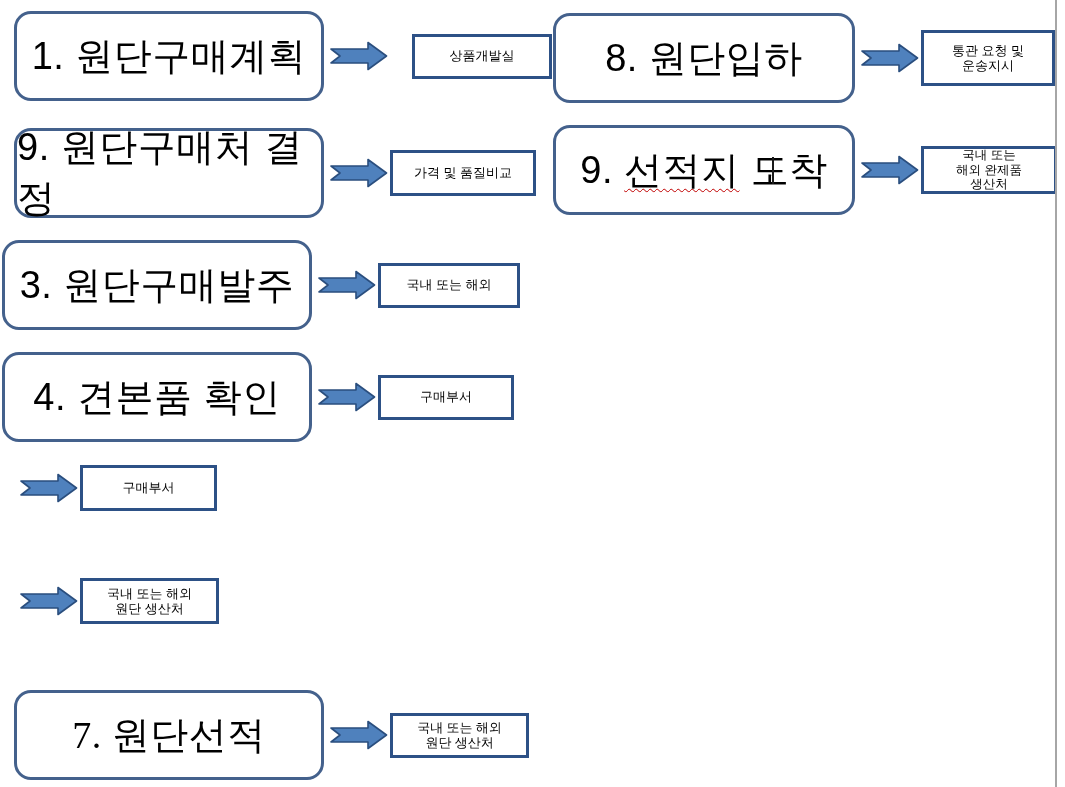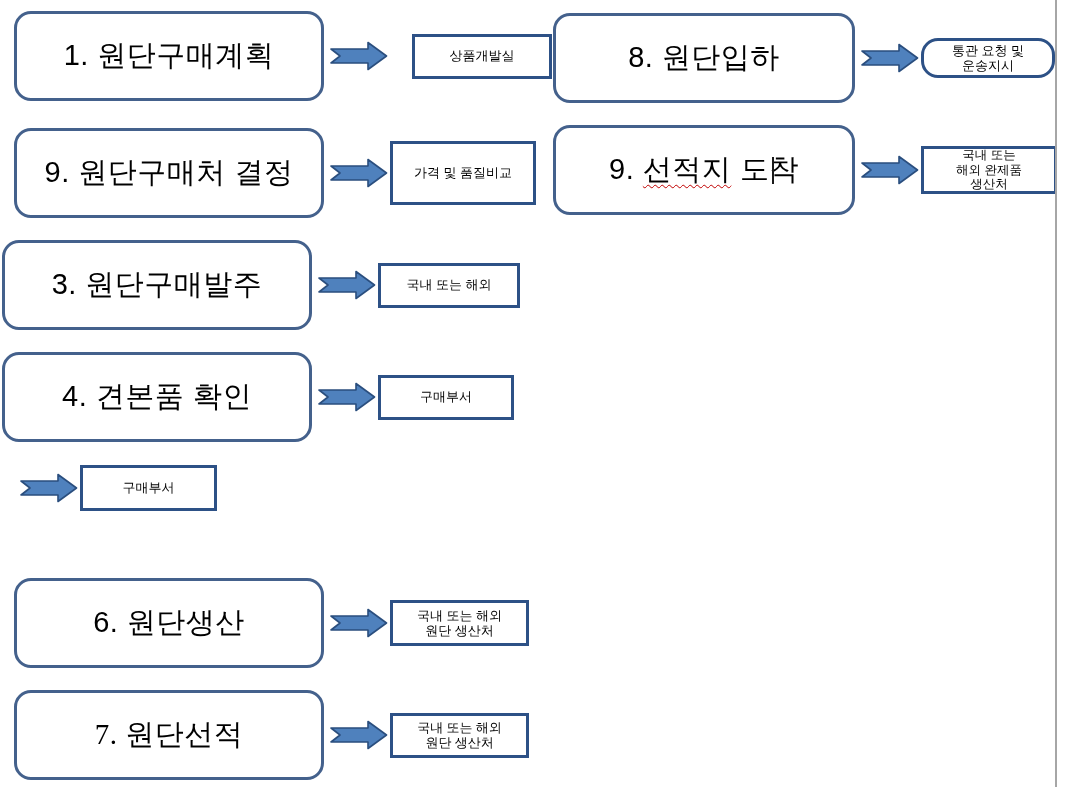--- a/index.html
+++ b/index.html
@@ -18,21 +18,21 @@
   }
   .big-box {
     box-sizing: border-box;
     height: 90px;
     border: 3px solid #44618C;
     border-radius: 17px;
     background: #ffffff;
     display: flex;
     align-items: center;
     justify-content: center;
-    font-size: 29px;
+    font-size: 38px;
     letter-spacing: 0.5px;
     flex: none;
   }
   .left-col .big-box { width: 310px; }
   .right-col .big-box { width: 302px; }
   .arrow-icon { flex: none; margin-left: 6px; display: block; }
   .small-box {
     box-sizing: border-box;
     margin-left: 2px;
     border: 3px solid #2D5186;
@@ -82,21 +82,21 @@
   </div>
 </div>
 
 <div class="flow-row left-col" style="top:128px; left:14px;">
   <div class="big-box">
     <span>9. 원단구매처 결정</span>
   </div>
   <svg class="arrow-icon" width="58" height="30" viewBox="0 0 58 30">
     <polygon points="1,8 38,8 38,1.5 56.5,15 38,28.5 38,22 1,22 10,15" fill="#4F81BD" stroke="#2A4E7E" stroke-width="1.6" stroke-linejoin="round"></polygon>
   </svg>
-  <div class="small-box" style="width:146px; height:64px;">
+  <div class="small-box" style="width:146px; height:46px;">
     <span>가격 및 품질비교</span>
   </div>
 </div>
 
 <div class="flow-row left-col" style="top:240px; left:2px;">
   <div class="big-box">
     <span>3. 원단구매발주</span>
   </div>
   <svg class="arrow-icon" width="58" height="30" viewBox="0 0 58 30">
     <polygon points="1,8 38,8 38,1.5 56.5,15 38,28.5 38,22 1,22 10,15" fill="#4F81BD" stroke="#2A4E7E" stroke-width="1.6" stroke-linejoin="round"></polygon>
@@ -121,23 +121,20 @@
 <div class="flow-row left-col" style="top:465px; left:14px;">
   <svg class="arrow-icon" width="58" height="30" viewBox="0 0 58 30">
     <polygon points="1,8 38,8 38,1.5 56.5,15 38,28.5 38,22 1,22 10,15" fill="#4F81BD" stroke="#2A4E7E" stroke-width="1.6" stroke-linejoin="round"></polygon>
   </svg>
   <div class="small-box" style="width:137px; height:46px;">
     <span>구매부서</span>
   </div>
 </div>
 
 <div class="flow-row left-col" style="top:578px; left:14px;">
-  <div class="big-box">
-    <span>6. 원단생산</span>
-  </div>
   <svg class="arrow-icon" width="58" height="30" viewBox="0 0 58 30">
     <polygon points="1,8 38,8 38,1.5 56.5,15 38,28.5 38,22 1,22 10,15" fill="#4F81BD" stroke="#2A4E7E" stroke-width="1.6" stroke-linejoin="round"></polygon>
   </svg>
   <div class="small-box" style="width:139px; height:46px;">
     <span>국내 또는 해외
 원단 생산처</span>
   </div>
 </div>
 
 <div class="flow-row left-col" style="top:690px; left:14px;font-family:Liberation Serif, serif;">
@@ -153,21 +150,21 @@
   </div>
 </div>
 
 <div class="flow-row right-col" style="top:13px; left:553px;">
   <div class="big-box">
     <span>8. 원단입하</span>
   </div>
   <svg class="arrow-icon" width="58" height="30" viewBox="0 0 58 30">
     <polygon points="1,8 38,8 38,1.5 56.5,15 38,28.5 38,22 1,22 10,15" fill="#4F81BD" stroke="#2A4E7E" stroke-width="1.6" stroke-linejoin="round"></polygon>
   </svg>
-  <div class="small-box" style="width:134px; height:40px;border-radius:17px;">
+  <div class="small-box" style="width:134px; height:56px;">
     <span>통관 요청 및
 운송지시</span>
   </div>
 </div>
 
 <div class="flow-row right-col" style="top:125px; left:553px;">
   <div class="big-box">
     <span><span>9. </span><span class="misspelled">선적지</span><span> 도착</span></span>
   </div>
   <svg class="arrow-icon" width="58" height="30" viewBox="0 0 58 30">

